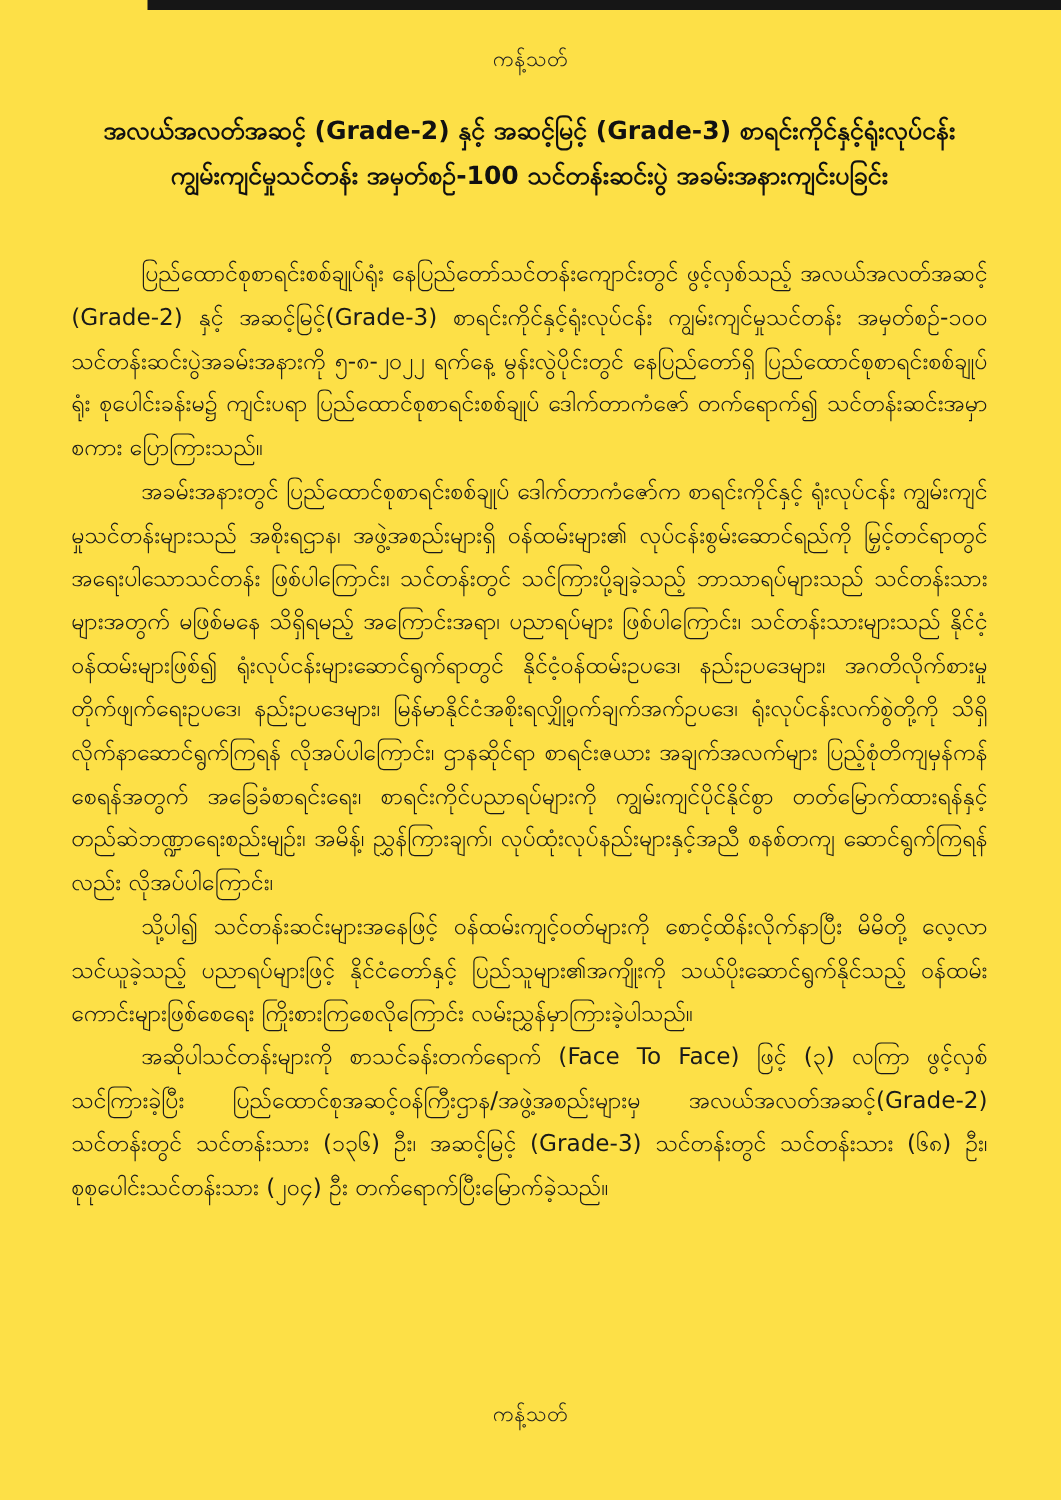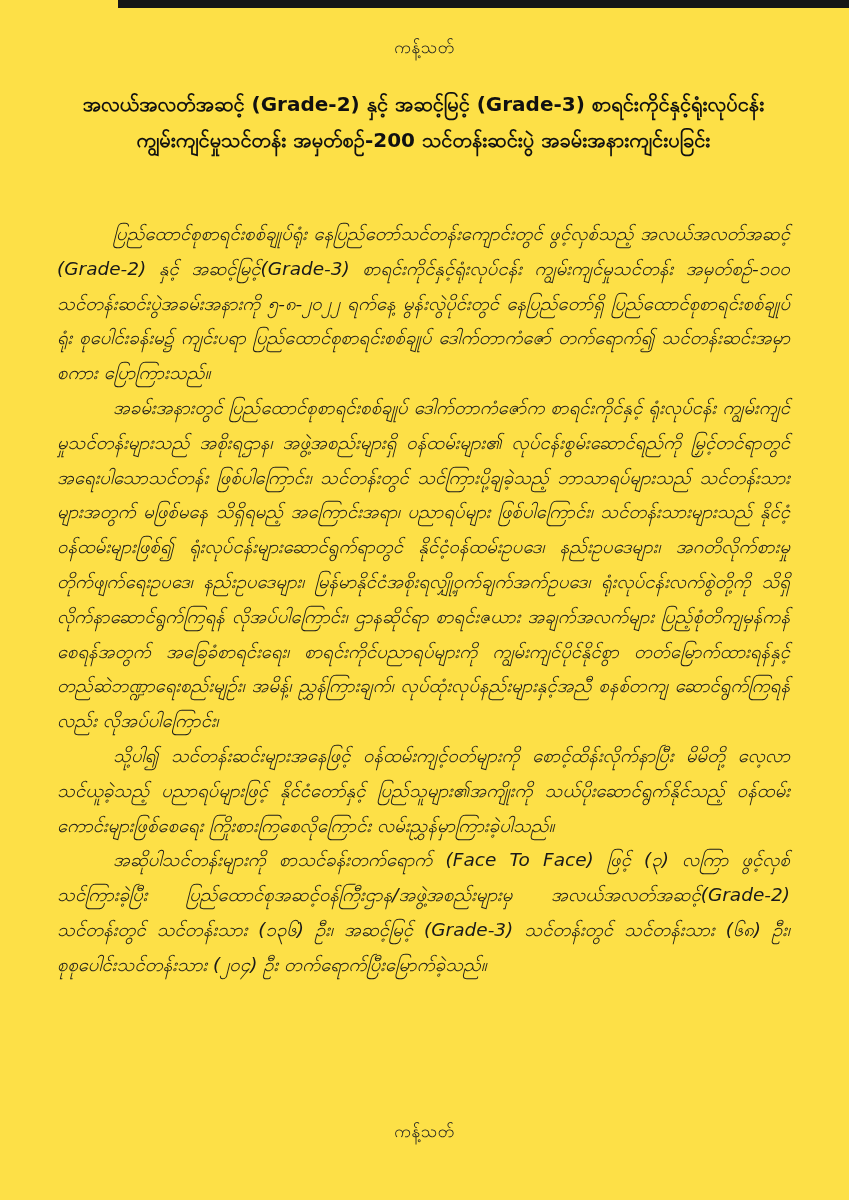--- a/index.html
+++ b/index.html
@@ -46,48 +46,47 @@
     text-align: center;
     font-weight: bold;
     font-size: 20px;
     line-height: 36px;
     color: #111;
   }
   .title-line { white-space: nowrap; }
 
   .body-block {
     position: absolute;
-    top: 217px;
+    top: 203px;
     left: 57px;
     right: 59px;
     font-size: 18.5px;
     line-height: 34.8px;
     text-align: justify;
     text-justify: inter-word;
     color: #1a1a1a;
-    font-style: italic;
   }
   .body-block p {
     margin: 0;
     padding: 0;
     text-indent: 56px;
   }
 </style>
 </head>
 <body>
 
 <div class="page">
 
   <div class="scan-edge"></div>
 
   <div class="classification top">ကန့်သတ်</div>
 
   <div class="title-block">
     <div class="title-line">အလယ်အလတ်အဆင့် (Grade-2) နှင့် အဆင့်မြင့် (Grade-3) စာရင်းကိုင်နှင့်ရုံးလုပ်ငန်း</div>
-    <div class="title-line">ကျွမ်းကျင်မှုသင်တန်း အမှတ်စဉ်-200 သင်တန်းဆင်းပွဲ အခမ်းအနားကျင်းပခြင်း</div>
+    <div class="title-line">ကျွမ်းကျင်မှုသင်တန်း အမှတ်စဉ်-100 သင်တန်းဆင်းပွဲ အခမ်းအနားကျင်းပခြင်း</div>
   </div>
 
   <div class="body-block">
     <p>ပြည်ထောင်စုစာရင်းစစ်ချုပ်ရုံး နေပြည်တော်သင်တန်းကျောင်းတွင် ဖွင့်လှစ်သည့် အလယ်အလတ်အဆင့် (Grade-2) နှင့် အဆင့်မြင့်(Grade-3) စာရင်းကိုင်နှင့်ရုံးလုပ်ငန်း ကျွမ်းကျင်မှုသင်တန်း အမှတ်စဉ်-၁၀၀ သင်တန်းဆင်းပွဲအခမ်းအနားကို ၅-၈-၂၀၂၂ ရက်နေ့ မွန်းလွဲပိုင်းတွင် နေပြည်တော်ရှိ ပြည်ထောင်စုစာရင်းစစ်ချုပ်ရုံး စုပေါင်းခန်းမ၌ ကျင်းပရာ ပြည်ထောင်စုစာရင်းစစ်ချုပ် ဒေါက်တာကံဇော် တက်ရောက်၍ သင်တန်းဆင်းအမှာစကား ပြောကြားသည်။</p>
     <p>အခမ်းအနားတွင် ပြည်ထောင်စုစာရင်းစစ်ချုပ် ဒေါက်တာကံဇော်က စာရင်းကိုင်နှင့် ရုံးလုပ်ငန်း ကျွမ်းကျင်မှုသင်တန်းများသည် အစိုးရဌာန၊ အဖွဲ့အစည်းများရှိ ဝန်ထမ်းများ၏ လုပ်ငန်းစွမ်းဆောင်ရည်ကို မြှင့်တင်ရာတွင် အရေးပါသောသင်တန်း ဖြစ်ပါကြောင်း၊ သင်တန်းတွင် သင်ကြားပို့ချခဲ့သည့် ဘာသာရပ်များသည် သင်တန်းသားများအတွက် မဖြစ်မနေ သိရှိရမည့် အကြောင်းအရာ၊ ပညာရပ်များ ဖြစ်ပါကြောင်း၊ သင်တန်းသားများသည် နိုင်ငံ့ဝန်ထမ်းများဖြစ်၍ ရုံးလုပ်ငန်းများဆောင်ရွက်ရာတွင် နိုင်ငံ့ဝန်ထမ်းဥပဒေ၊ နည်းဥပဒေများ၊ အဂတိလိုက်စားမှု တိုက်ဖျက်ရေးဥပဒေ၊ နည်းဥပဒေများ၊ မြန်မာနိုင်ငံအစိုးရလျှို့ဝှက်ချက်အက်ဥပဒေ၊ ရုံးလုပ်ငန်းလက်စွဲတို့ကို သိရှိလိုက်နာဆောင်ရွက်ကြရန် လိုအပ်ပါကြောင်း၊ ဌာနဆိုင်ရာ စာရင်းဇယား အချက်အလက်များ ပြည့်စုံတိကျမှန်ကန်စေရန်အတွက် အခြေခံစာရင်းရေး၊ စာရင်းကိုင်ပညာရပ်များကို ကျွမ်းကျင်ပိုင်နိုင်စွာ တတ်မြောက်ထားရန်နှင့် တည်ဆဲဘဏ္ဍာရေးစည်းမျဉ်း၊ အမိန့်၊ ညွှန်ကြားချက်၊ လုပ်ထုံးလုပ်နည်းများနှင့်အညီ စနစ်တကျ ဆောင်ရွက်ကြရန်လည်း လိုအပ်ပါကြောင်း၊</p>
     <p>သို့ပါ၍ သင်တန်းဆင်းများအနေဖြင့် ဝန်ထမ်းကျင့်ဝတ်များကို စောင့်ထိန်းလိုက်နာပြီး မိမိတို့ လေ့လာသင်ယူခဲ့သည့် ပညာရပ်များဖြင့် နိုင်ငံတော်နှင့် ပြည်သူများ၏အကျိုးကို သယ်ပိုးဆောင်ရွက်နိုင်သည့် ဝန်ထမ်းကောင်းများဖြစ်စေရေး ကြိုးစားကြစေလိုကြောင်း လမ်းညွှန်မှာကြားခဲ့ပါသည်။</p>
     <p>အဆိုပါသင်တန်းများကို စာသင်ခန်းတက်ရောက် (Face To Face) ဖြင့် (၃) လကြာ ဖွင့်လှစ် သင်ကြားခဲ့ပြီး ပြည်ထောင်စုအဆင့်ဝန်ကြီးဌာန/အဖွဲ့အစည်းများမှ အလယ်အလတ်အဆင့်(Grade-2) သင်တန်းတွင် သင်တန်းသား (၁၃၆) ဦး၊ အဆင့်မြင့် (Grade-3) သင်တန်းတွင် သင်တန်းသား (၆၈) ဦး၊ စုစုပေါင်းသင်တန်းသား (၂၀၄) ဦး တက်ရောက်ပြီးမြောက်ခဲ့သည်။</p>
   </div>
 
   <div class="classification bottom">ကန့်သတ်</div>

